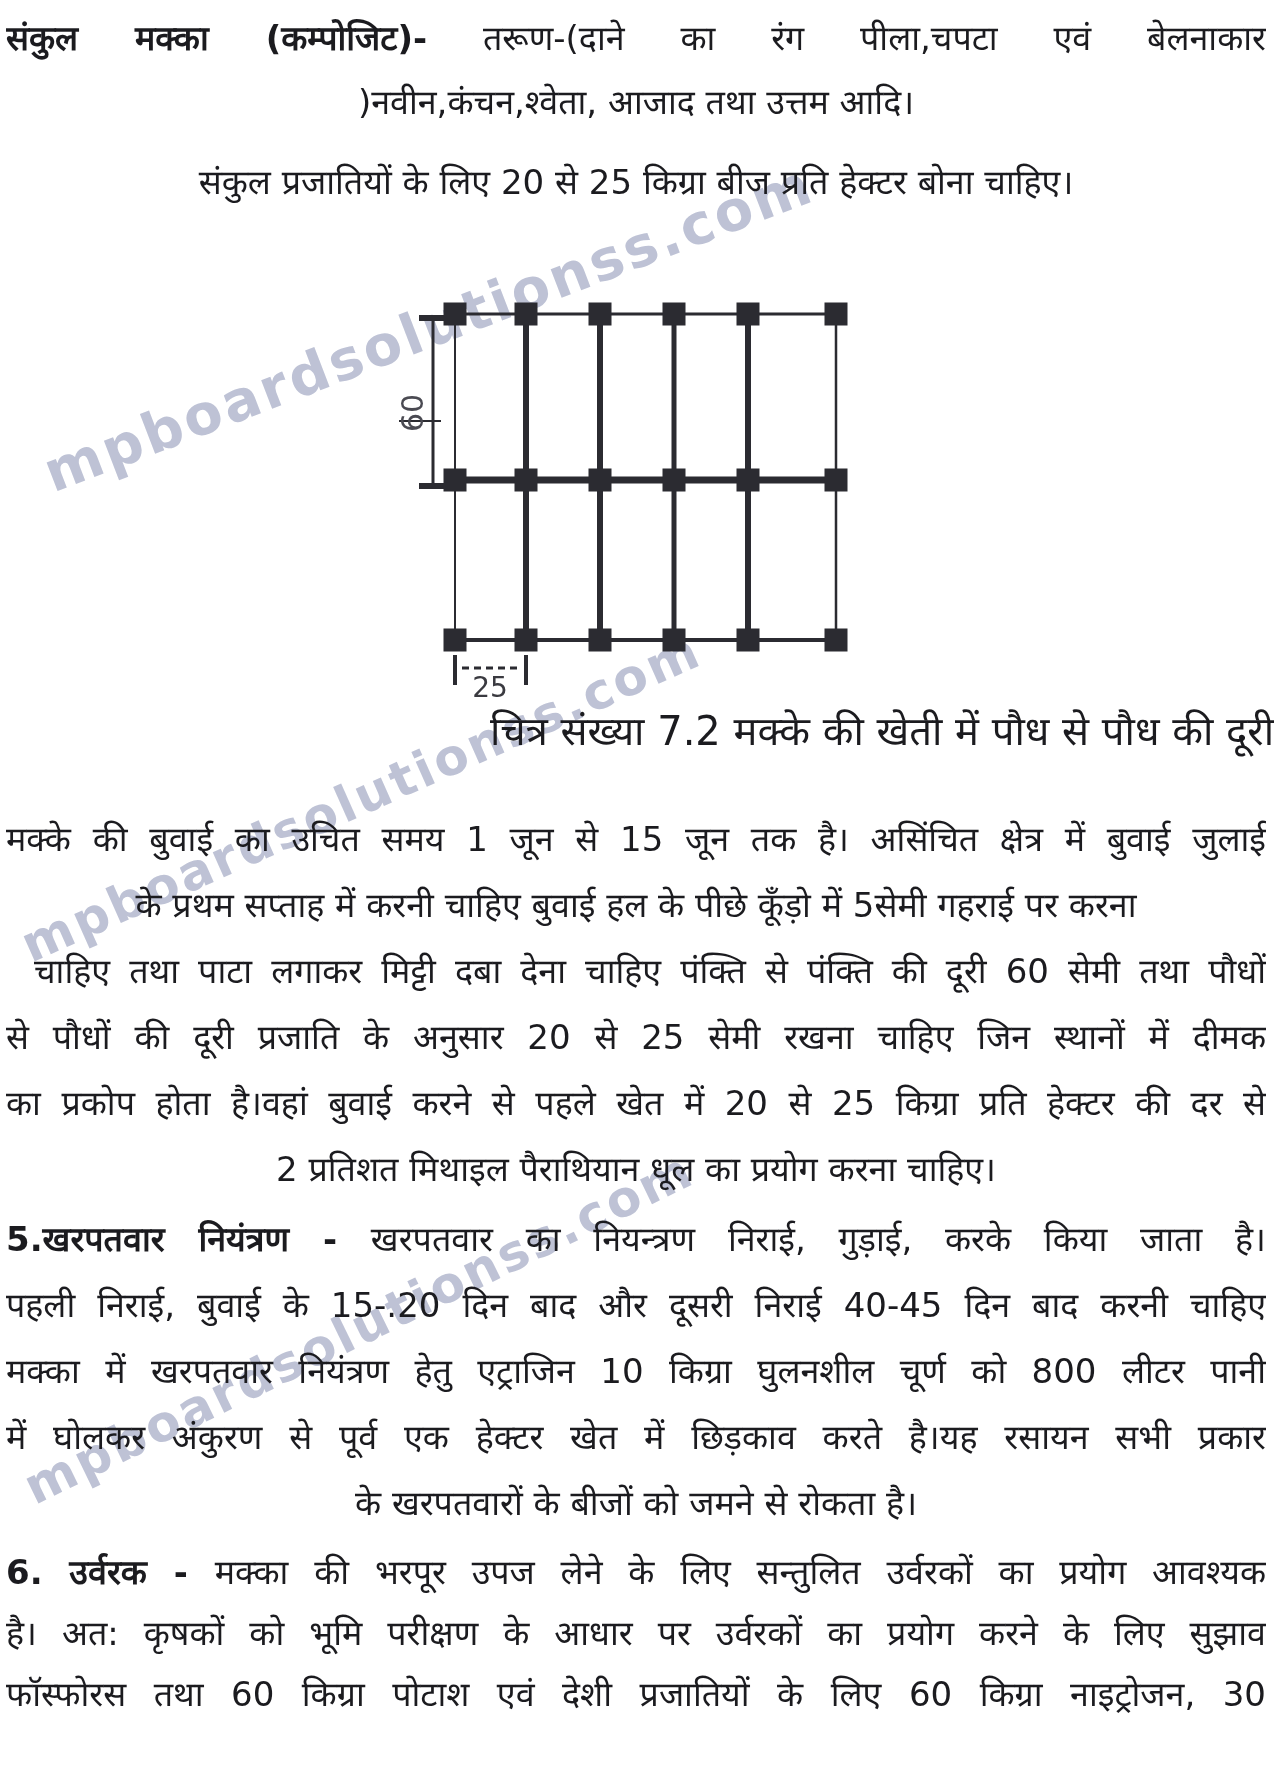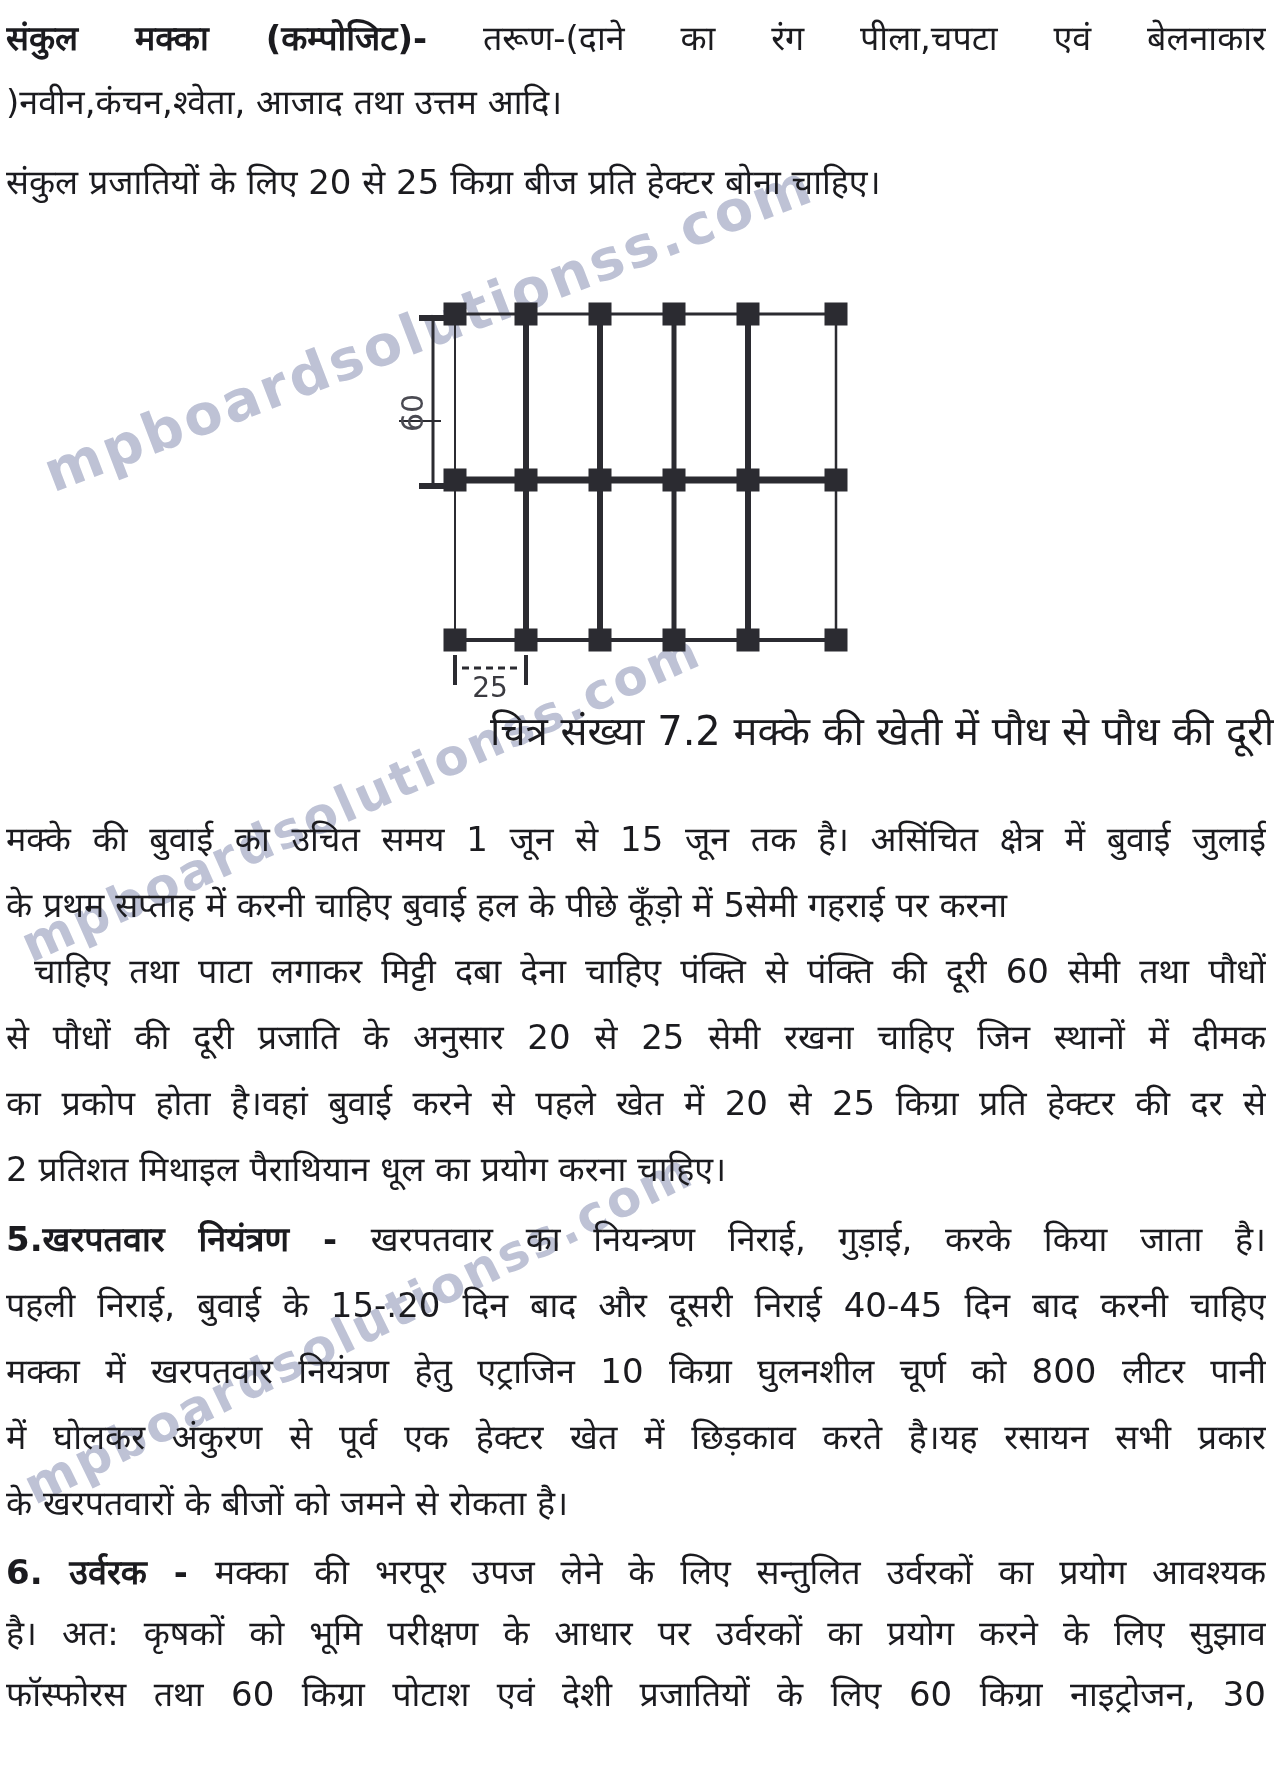--- a/index.html
+++ b/index.html
@@ -4,21 +4,21 @@
 <style>
   html,body{margin:0;padding:0;background:#e8e8e8;}
   .page{
     position:relative;width:1274px;height:1780px;background:#ffffff;
     overflow:hidden;color:#1b1b1f;
     font-family:"DejaVu Sans","Liberation Sans",sans-serif;
   }
   .z{position:absolute;z-index:1;}
   .txt{left:6px;right:8px;font-size:34px;line-height:64px;}
   .txt b{font-weight:bold;}
-  .line{height:64px;overflow:hidden;text-align:left;white-space:nowrap;}
+  .line{height:64px;overflow:hidden;text-align:center;white-space:nowrap;}
   .line.j{text-align:justify;text-align-last:justify;white-space:normal;word-spacing:3px;}
   .caption{left:0;right:0;text-align:right;font-weight:normal;font-size:40px;line-height:50px;}
   .wm{
     position:absolute;z-index:0;font-weight:bold;white-space:nowrap;
     letter-spacing:3px;transform-origin:0 100%;opacity:.9;
     font-family:"DejaVu Sans","Liberation Sans",sans-serif;
   }
   svg text{font-family:"DejaVu Sans","Liberation Sans",sans-serif;}
 </style>
 </head>

